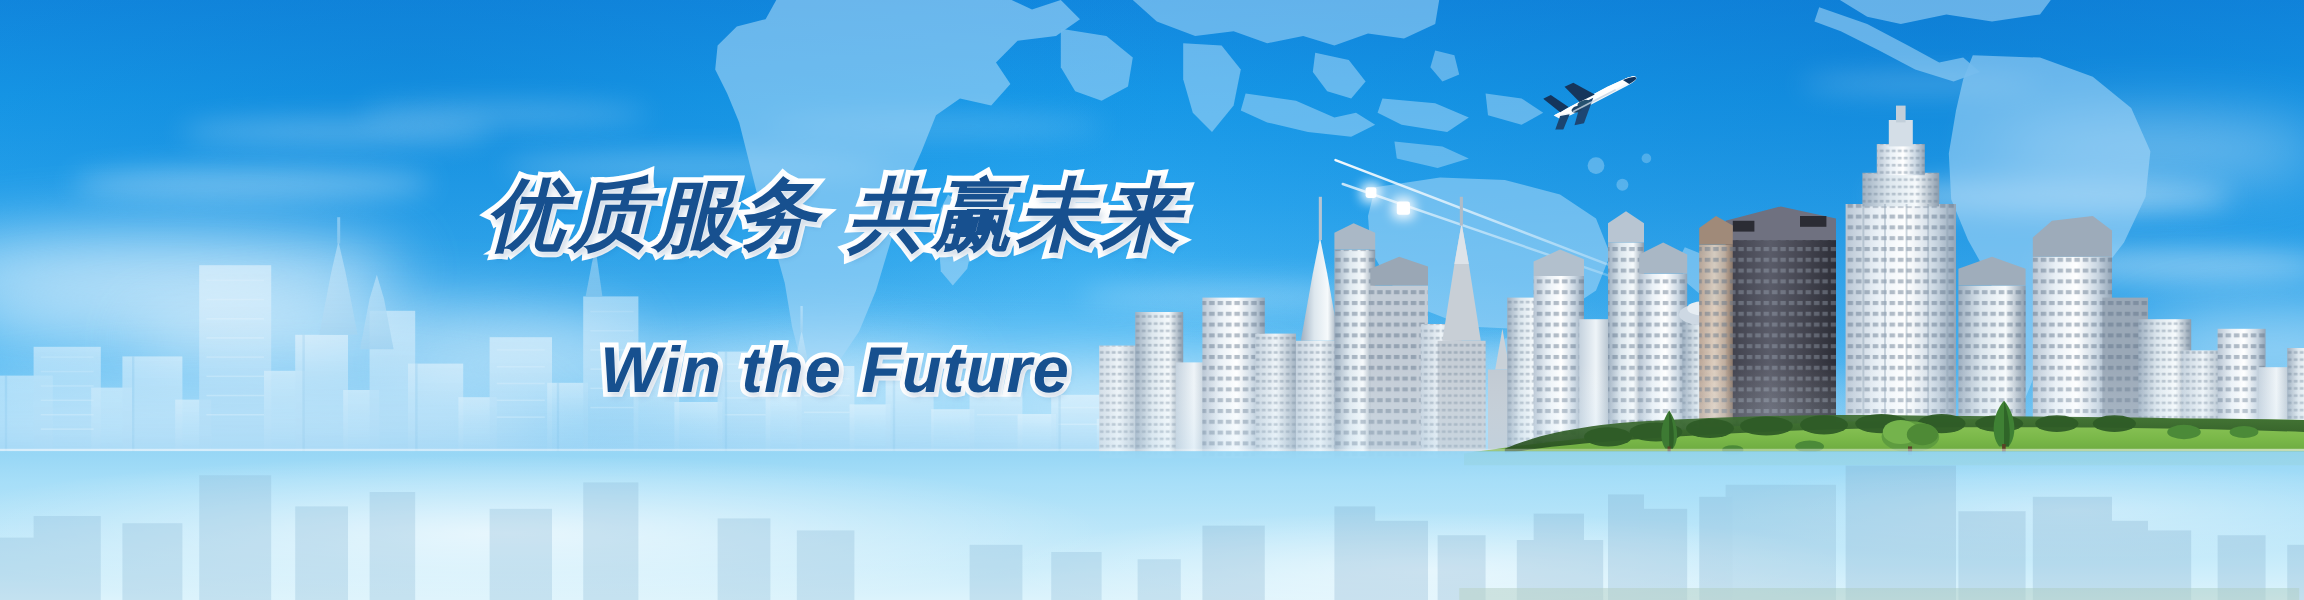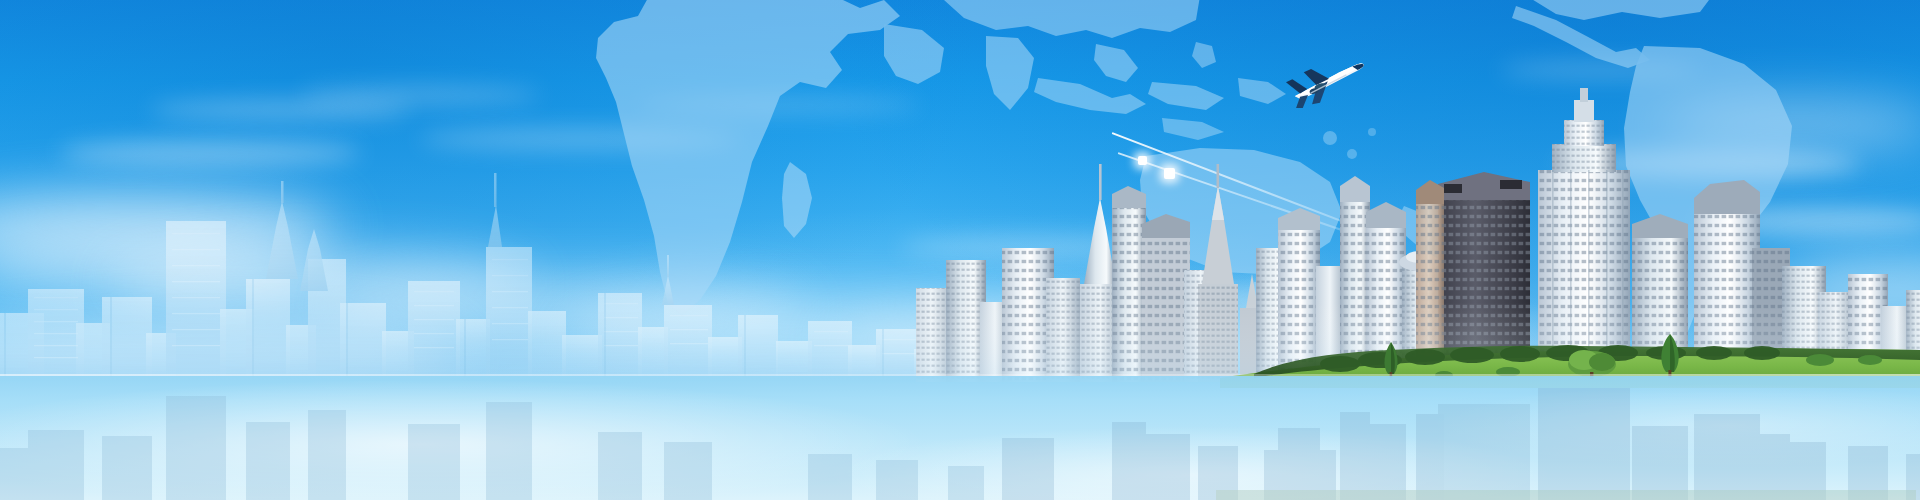--- a/index.html
+++ b/index.html
@@ -706,15 +706,17 @@
           <rect x="990" y="0" width="26" height="46"></rect>
         </g>
         <g fill="#3f6f35" opacity="0.55">
           <rect x="300" y="0" width="700" height="10"></rect>
         </g>
       </svg>
     </div>
   </div>
 
   <div class="copy">
+    <div class="headline">优质服务 共赢未来</div>
+    <div class="subtitle">Win the Future</div>
   </div>
 
 </div>
 
 </body></html>

